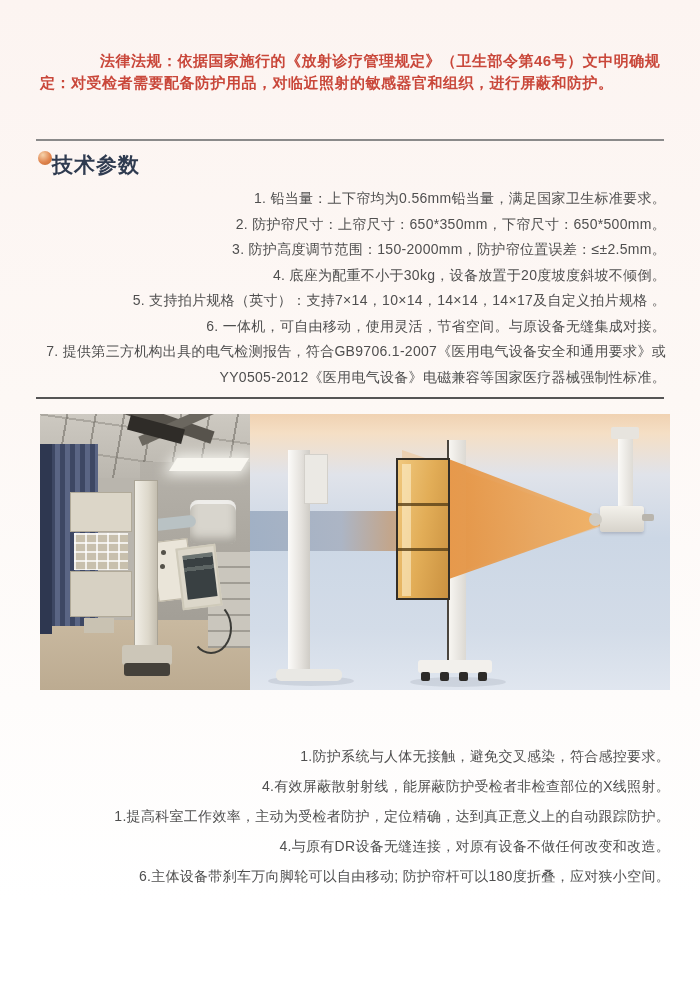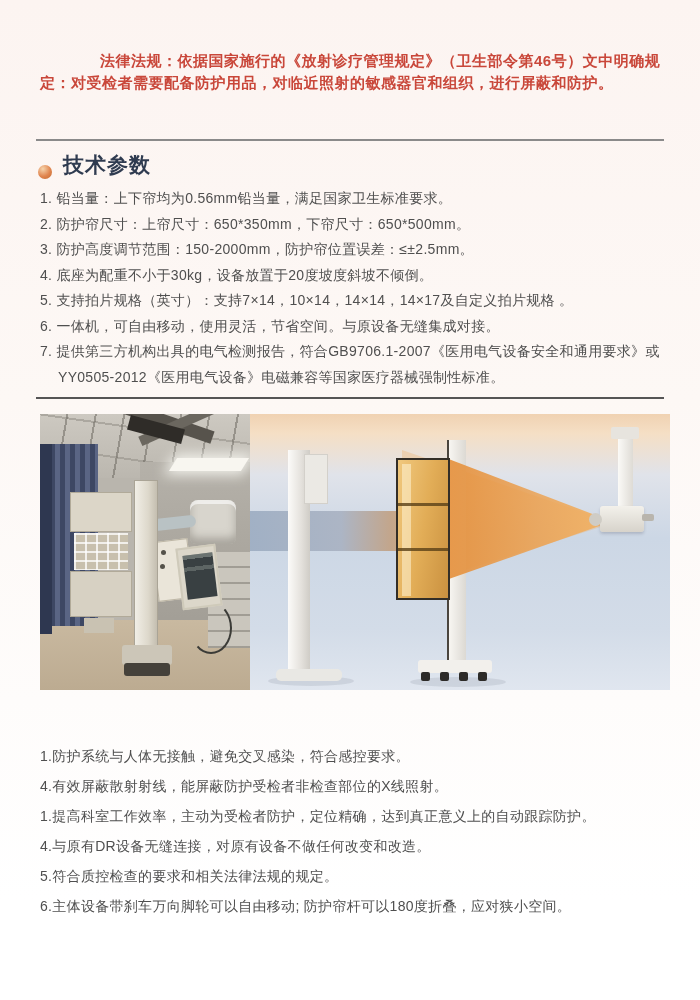--- a/index.html
+++ b/index.html
@@ -14,30 +14,30 @@
     position:absolute; left:40px; top:50px; width:624px;
     font-size:15px; font-weight:bold; line-height:22px;
     color:var(--legal-red,#c9473a); text-indent:60px; letter-spacing:0.5px;
   }
   
   .divider { position:absolute; left:36px; width:628px; height:2px;
     background:var(--divider-gray,#6e6e6e); }
   .divider-1 { top:139px; background:#8a8a8a; }
   .divider-2 { top:397px; background:#555555; }
   
-  .sec-header { position:absolute; left:38px; display:flex; align-items:flex-end; gap:11px; }
+  .sec-header { position:absolute; left:38px; display:flex; align-items:flex-start; }
   .sec-header-1 { top:151px; }
   .sec-header-2 { top:702px; }
   .dot {
     width:14px; height:14px; border-radius:50%;
     background:radial-gradient(circle at 35% 28%, #f6d3ab 0%, var(--bullet-orange,#e0854f) 55%, #c3692d 100%);
   }
   .sec-title { font-size:21px; font-weight:bold; color:var(--heading-navy,#2f3b50); letter-spacing:1px; }
   
-  ul { list-style:none; }
+  ul { list-style:none;text-align:right; }
   .tech-list { position:absolute; left:40px; top:186px; width:626px; }
   .tech-list li {
     font-size:14px; color:var(--body-text,#4f4f4f); line-height:25.5px;
     padding-left:18px; text-indent:-18px; letter-spacing:0.3px;
   }
   .feature-list { position:absolute; left:40px; top:741px; width:630px; }
   .feature-list li {
     font-size:14px; color:var(--body-text,#4f4f4f); line-height:30px; letter-spacing:0.3px;
   }
   
@@ -207,17 +207,16 @@
     </div>
 
   </div>
 
 
   <ul class="feature-list">
     <li>1.防护系统与人体无接触，避免交叉感染，符合感控要求。</li>
     <li>4.有效屏蔽散射射线，能屏蔽防护受检者非检查部位的X线照射。</li>
     <li>1.提高科室工作效率，主动为受检者防护，定位精确，达到真正意义上的自动跟踪防护。</li>
     <li>4.与原有DR设备无缝连接，对原有设备不做任何改变和改造。</li>
-    <li>5.符合质控检查的要求和相关法律法规的规定。</li>
     <li>6.主体设备带刹车万向脚轮可以自由移动; 防护帘杆可以180度折叠，应对狭小空间。</li>
   </ul>
 
 </div>
 
 </body></html>

